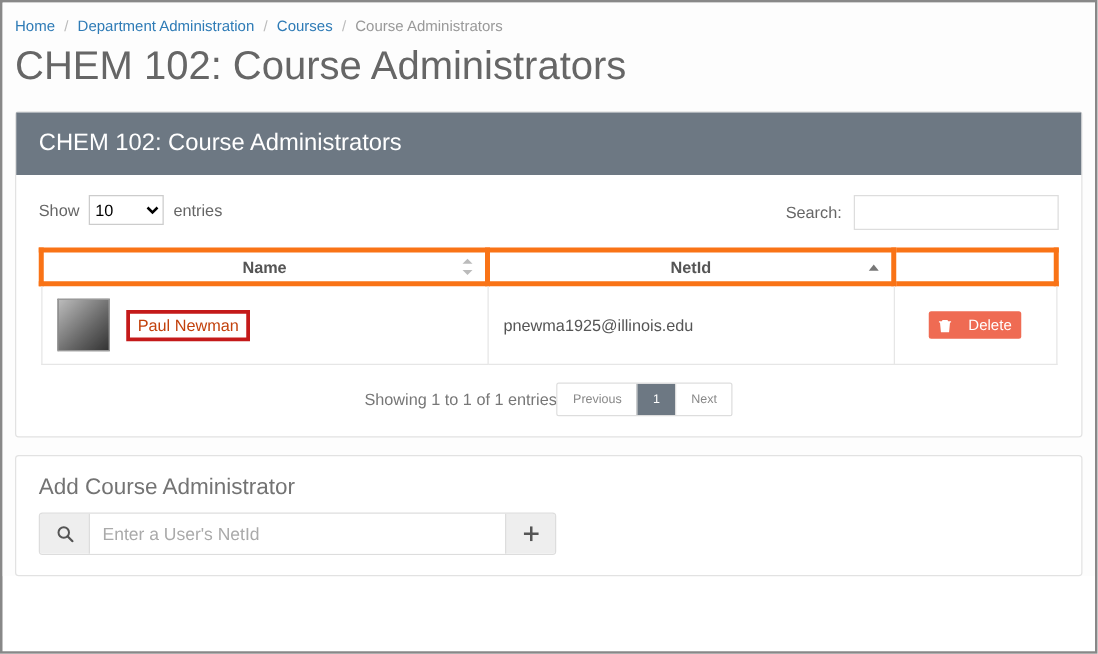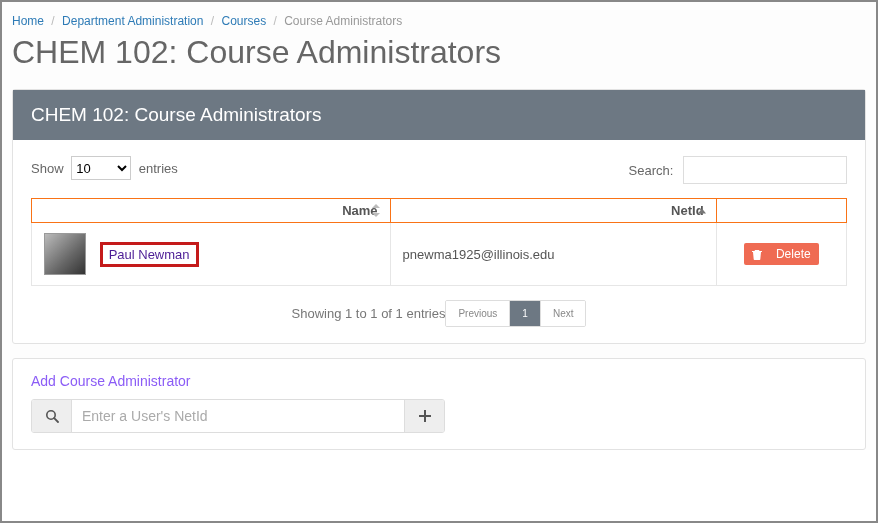--- a/index.html
+++ b/index.html
@@ -75,23 +75,23 @@
     padding: 2px 6px;
     margin-left: 6px;
   }
   table.data {
     width: 100%;
     border-collapse: collapse;
     border: 1px solid #e6e6e6;
     margin-bottom: 14px;
   }
   table.data th {
-    text-align: right;
+    text-align: center;
     padding: 4px 12px;
-    border: 1px solid #f97316;
+    border: 4px solid #f97316;
     font-weight: 600;
     font-size: 13px;
     color: #555;
     position: relative;
     cursor: pointer;
   }
   .sort-caret {
     position: absolute;
     right: 10px;
     top: 50%;
@@ -122,21 +122,21 @@
   }
   .avatar {
     width: 42px; height: 42px;
     display: inline-block;
     vertical-align: middle;
     margin-right: 10px;
     background: linear-gradient(135deg,#bbb 0%,#666 60%,#333 100%);
     border: 1px solid #999;
   }
   .name-link {
-    color: #4c1d95;
+    color: #c2410c;
     text-decoration: none;
     border: 3px solid #c41a1a;
     padding: 2px 6px;
     font-size: 13px;
     vertical-align: middle;
   }
   .btn-delete {
     background: #ef6b53;
     color: #fff;
     border: none;
@@ -168,22 +168,22 @@
     background: #fff;
     border-left: 1px solid #ddd;
     cursor: pointer;
   }
   .paginator .pg:first-child { border-left: none; }
   .paginator .pg.active { background: #6d7883; color: #fff; }
   .add-section {
     padding-top: 14px;
   }
   .add-title {
-    font-size: 14px;
-    color: #8b5cf6;
+    font-size: 18px;
+    color: #737373;
     margin-bottom: 10px;
   }
   .input-group {
     display: flex;
     width: 414px;
     border: 1px solid #ddd;
     border-radius: 3px;
     overflow: hidden;
   }
   .input-group .addon {

